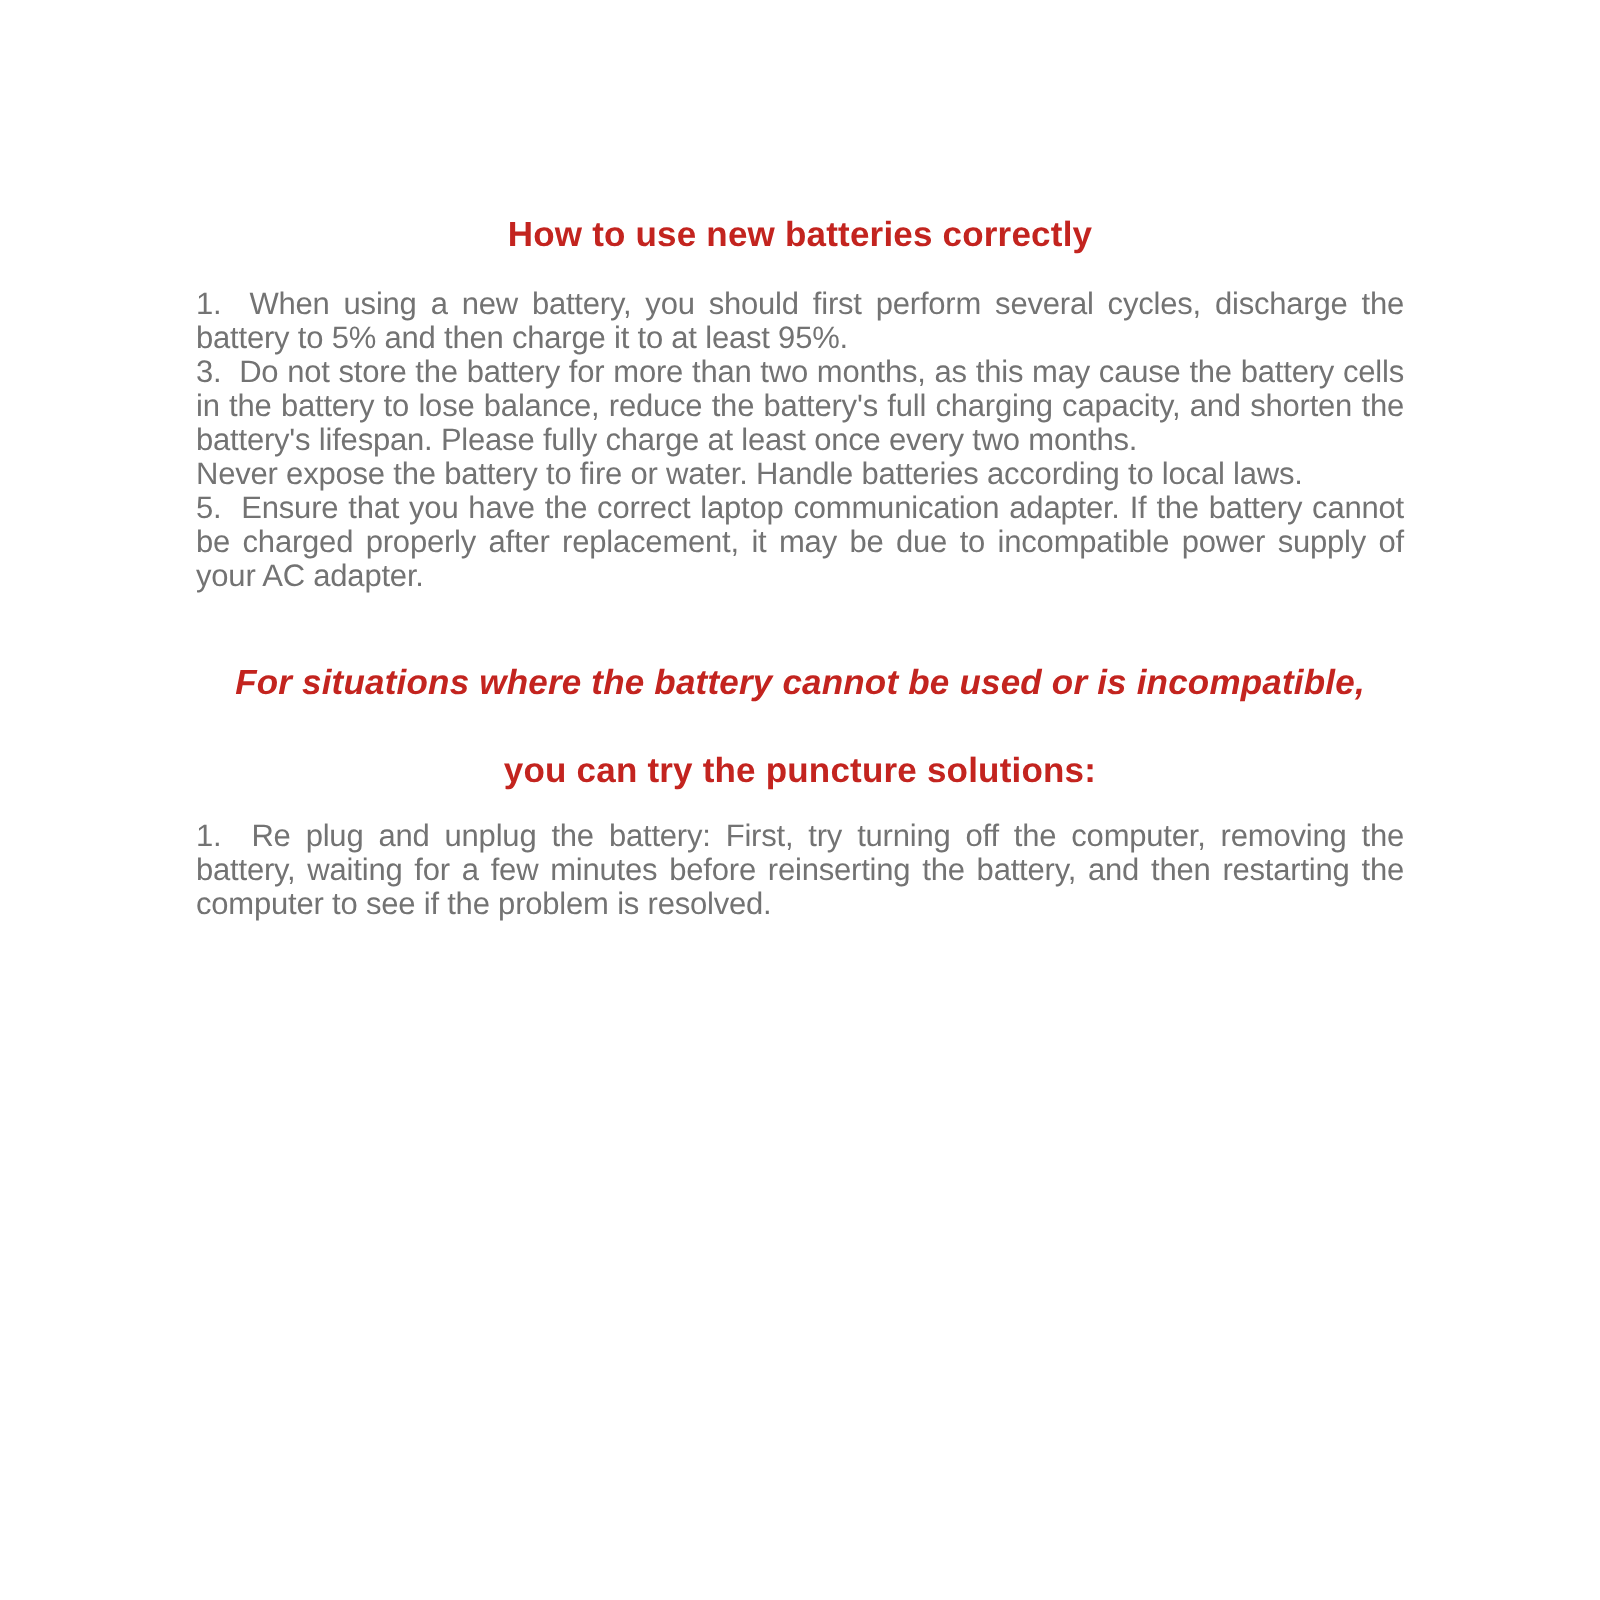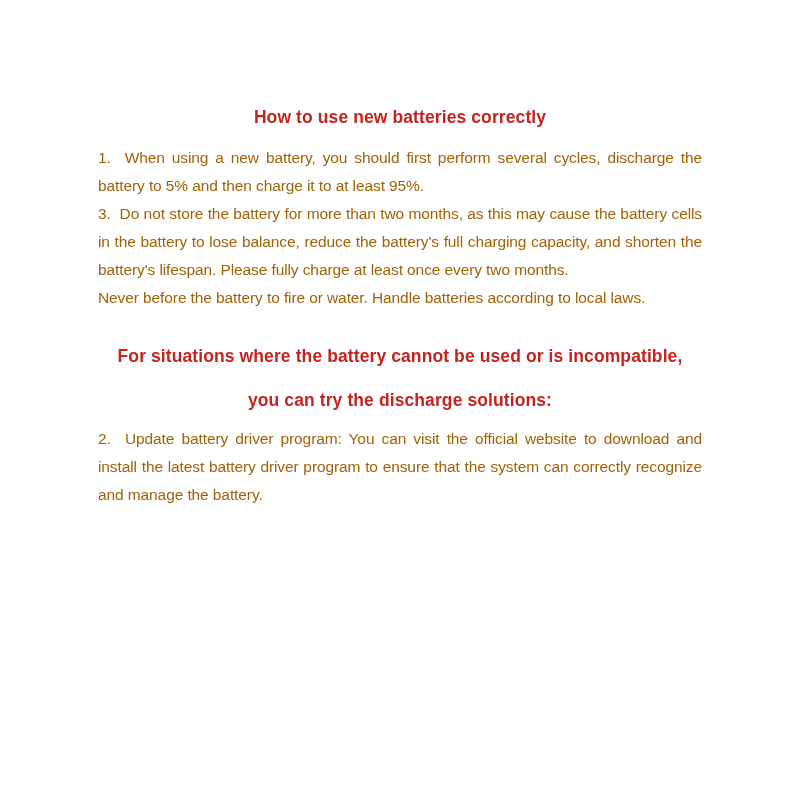--- a/index.html
+++ b/index.html
@@ -27,54 +27,56 @@
     font-size: 17.5px;
     line-height: 22px;
     text-align: center;
     letter-spacing: 0.1px;
   }
   .title-1 {
     margin-bottom: 16px;
   }
   .body-text p {
     font-size: 15.5px;
-    line-height: 28px;
-    color: #a16207;
+    line-height: 17px;
+    color: #737373;
     text-align: justify;
     letter-spacing: -0.1px;
   }
   .section-2 {
     margin-top: 33px;
   }
   .title-2-line1 {
     margin-bottom: 22px;
+    font-style: italic;
   }
   .title-2-line2 {
     margin-bottom: 14px;
   }
 </style>
 </head>
 <body>
 
 <div class="page">
   <div class="content">
 
     <div class="section-1">
       <h1 class="red-heading title-1">How to use new batteries correctly</h1>
 
       <div class="body-text">
         <p>1.&nbsp; When using a new battery, you should first perform several cycles, discharge the battery to 5% and then charge it to at least 95%.</p>
         <p>3.&nbsp; Do not store the battery for more than two months, as this may cause the battery cells in the battery to lose balance, reduce the battery's full charging capacity, and shorten the battery's lifespan. Please fully charge at least once every two months.</p>
-        <p>Never before the battery to fire or water. Handle batteries according to local laws.</p>
+        <p>Never expose the battery to fire or water. Handle batteries according to local laws.</p>
+        <p>5.&nbsp; Ensure that you have the correct laptop communication adapter. If the battery cannot be charged properly after replacement, it may be due to incompatible power supply of your AC adapter.</p>
       </div>
     </div>
 
     <div class="section-2">
       <h2 class="red-heading title-2-line1">For situations where the battery cannot be used or is incompatible,</h2>
-      <h2 class="red-heading title-2-line2">you can try the discharge solutions:</h2>
+      <h2 class="red-heading title-2-line2">you can try the puncture solutions:</h2>
 
       <div class="body-text">
-        <p>2.&nbsp; Update battery driver program: You can visit the official website to download and install the latest battery driver program to ensure that the system can correctly recognize and manage the battery.</p>
+        <p>1.&nbsp; Re plug and unplug the battery: First, try turning off the computer, removing the battery, waiting for a few minutes before reinserting the battery, and then restarting the computer to see if the problem is resolved.</p>
       </div>
     </div>
 
   </div>
 </div>
 
 </body></html>

